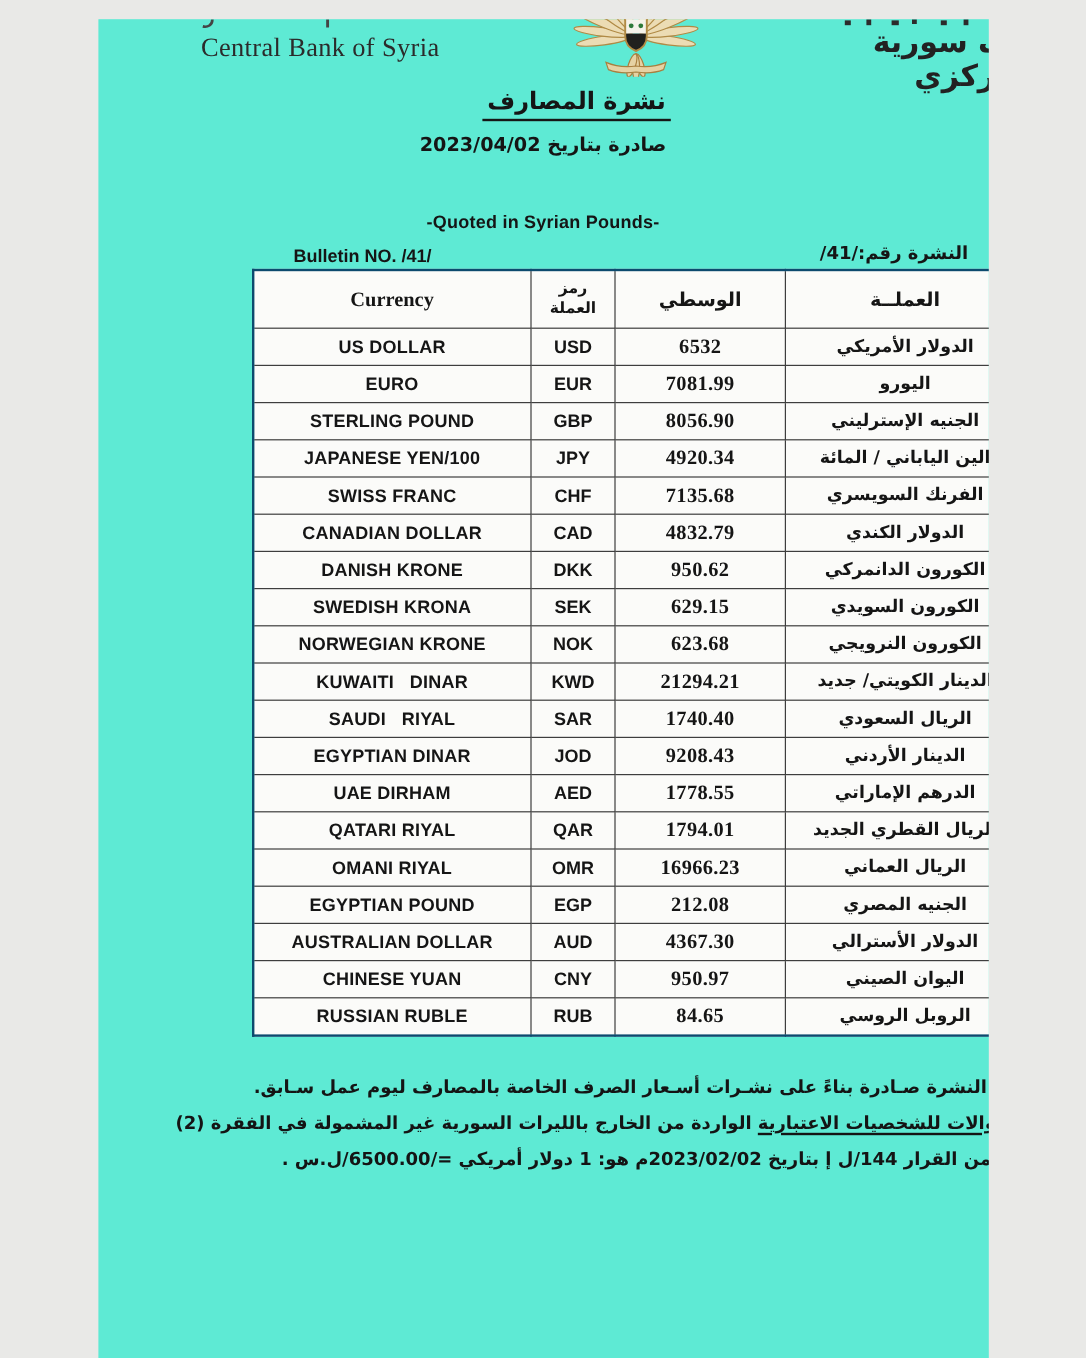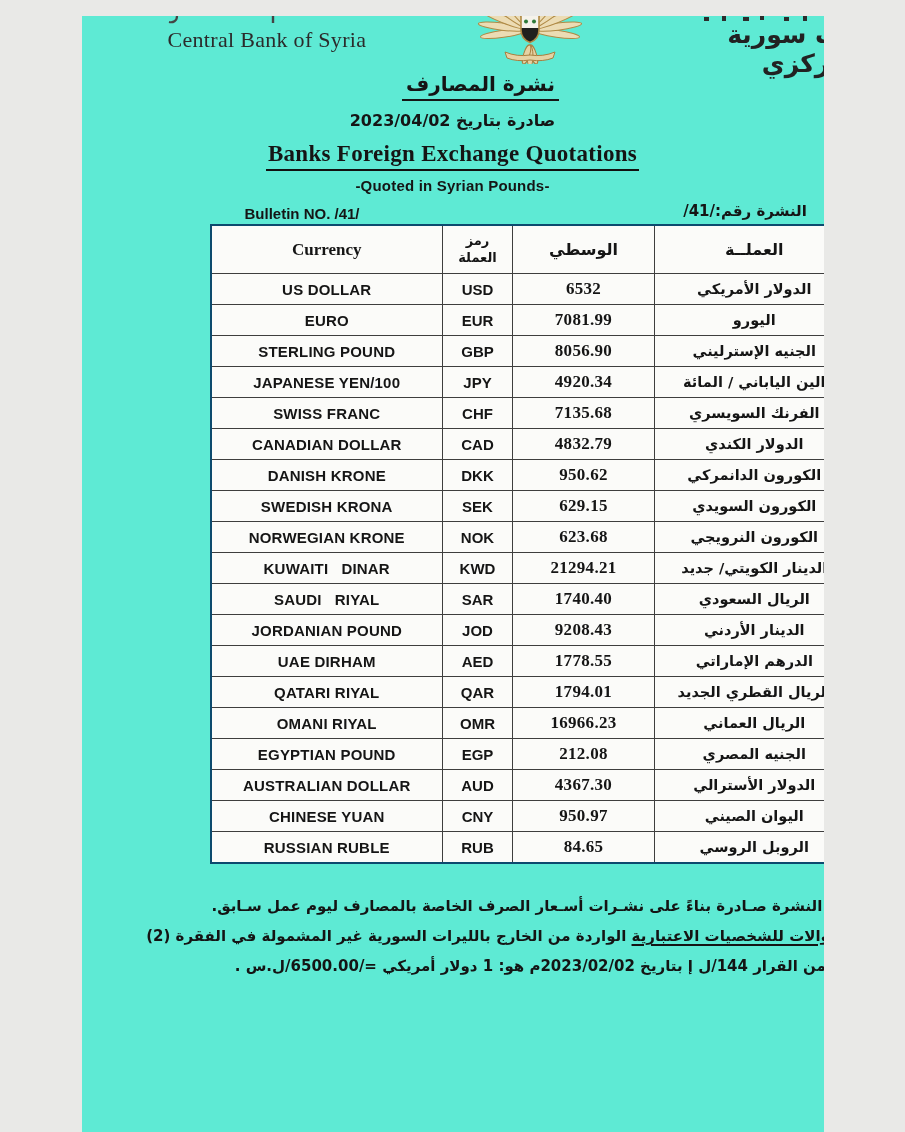--- a/index.html
+++ b/index.html
@@ -152,23 +152,20 @@
       <path d="M46,14 L64,14 L64,42 Q64,51 55,54.5 Q46,51 46,42 Z" fill="none" stroke="#b08a45" stroke-width="1.6"></path>
     </svg>
   </div>
 
   <div class="org-ar">مصرف سورية المركزي</div>
 
   <div class="center-line title-ar">
     <span>نشرة المصارف</span>
   </div>
   <div class="center-line date-ar">صادرة بتاريخ 2023/04/02</div>
-  <div class="center-line title-en">
-    <span>Banks Foreign Exchange Quotations</span>
-  </div>
   <div class="center-line subtitle-en">-Quoted in Syrian Pounds-</div>
 
   <div class="bulletin-en">Bulletin NO. /41/</div>
   <div class="bulletin-ar">النشرة رقم:/41/</div>
 
   <table class="rates">
     <colgroup>
       <col style="width:232px">
         <col style="width:70px">
         <col style="width:142px">
@@ -246,21 +243,21 @@
           <td class="cell-rate">21294.21</td>
           <td class="cell-currency-ar">الدينار الكويتي/ جديد</td>
         </tr>
         <tr>
           <td class="cell-currency-en">SAUDI   RIYAL</td>
           <td class="cell-currency-code">SAR</td>
           <td class="cell-rate">1740.40</td>
           <td class="cell-currency-ar">الريال السعودي</td>
         </tr>
         <tr>
-          <td class="cell-currency-en">JORDANIAN POUND</td>
+          <td class="cell-currency-en">EGYPTIAN DINAR</td>
           <td class="cell-currency-code">JOD</td>
           <td class="cell-rate">9208.43</td>
           <td class="cell-currency-ar">الدينار الأردني</td>
         </tr>
         <tr>
           <td class="cell-currency-en">UAE DIRHAM</td>
           <td class="cell-currency-code">AED</td>
           <td class="cell-rate">1778.55</td>
           <td class="cell-currency-ar">الدرهم الإماراتي</td>
         </tr>

